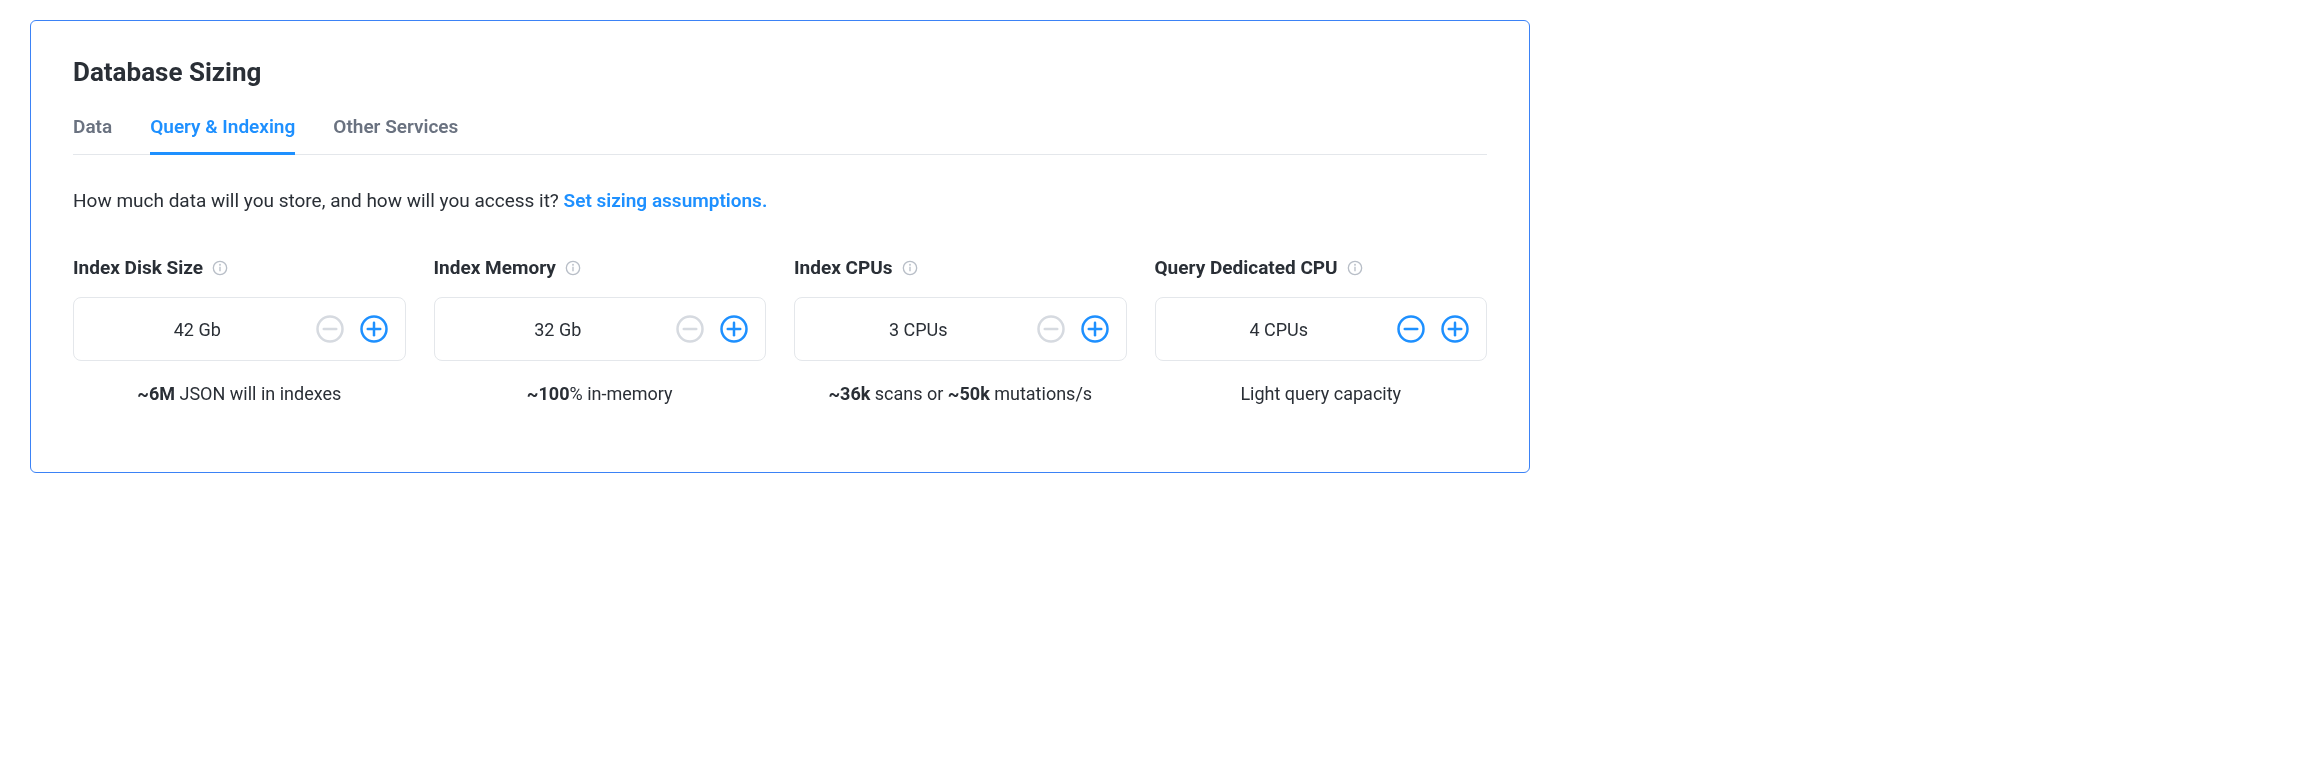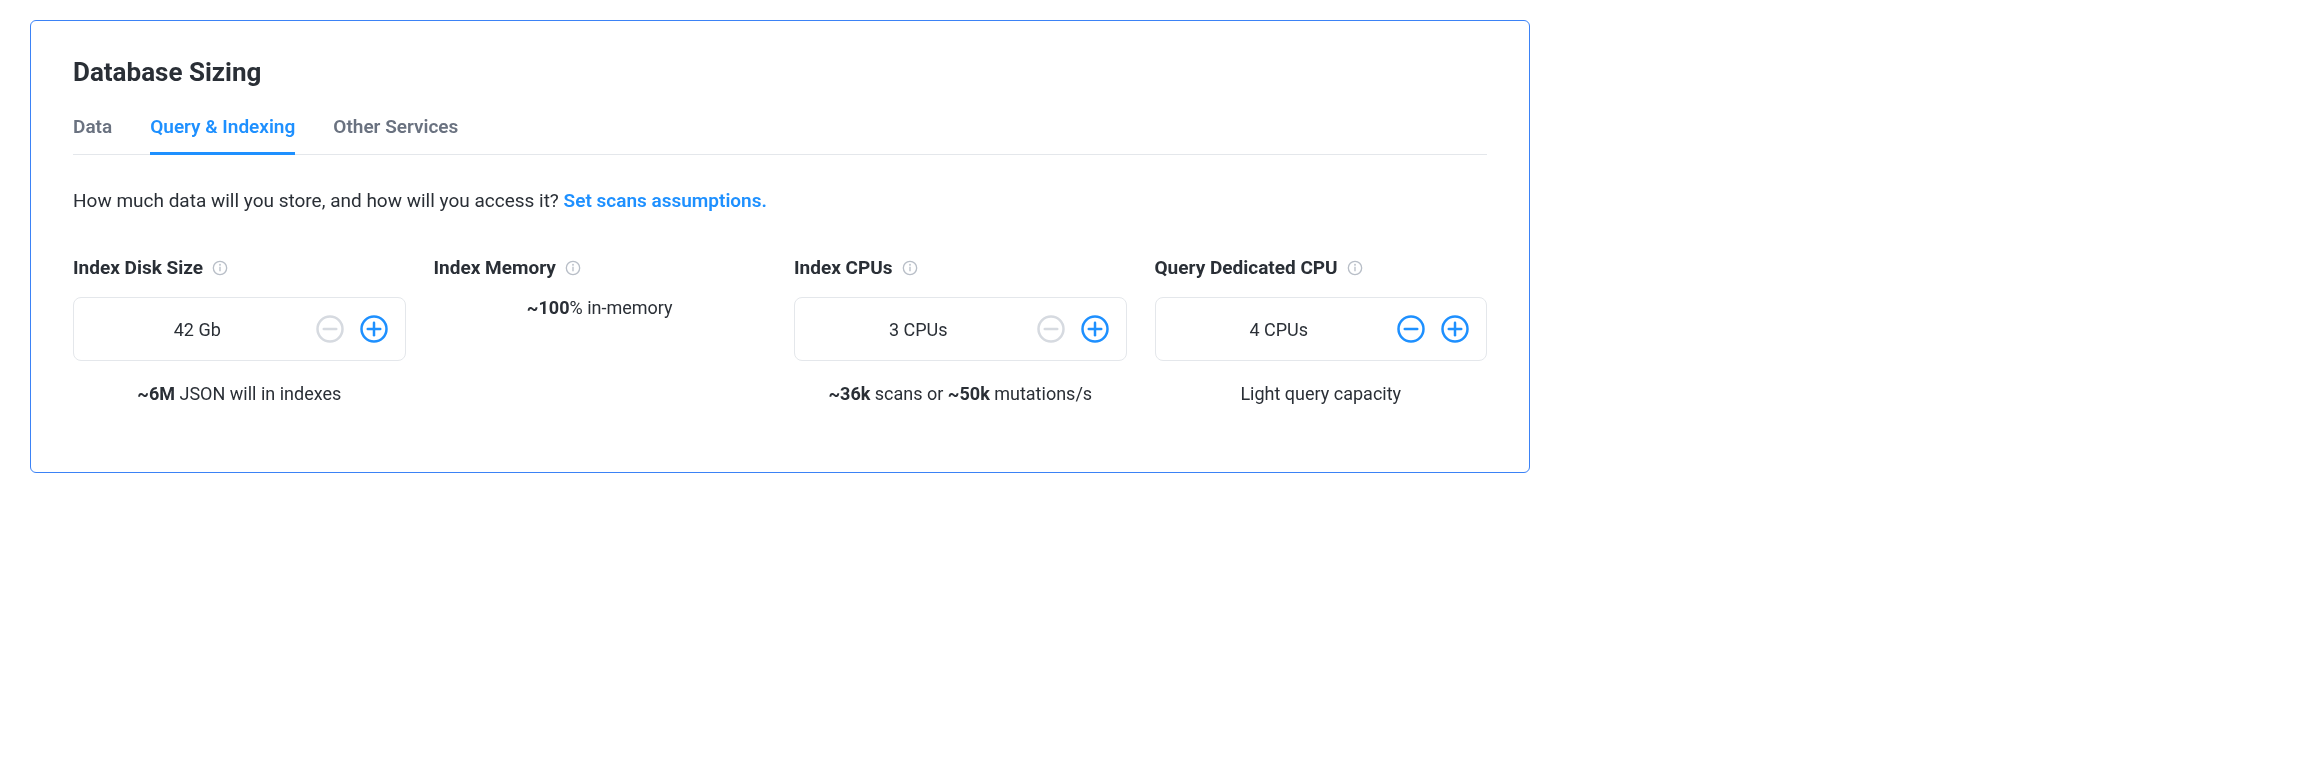--- a/index.html
+++ b/index.html
@@ -117,21 +117,21 @@
 
   <h2 class="card-title">Database Sizing</h2>
 
   <div class="tabs" id="tabs">
       <div class="tab">Data</div>
       <div class="tab active">Query &amp; Indexing</div>
       <div class="tab">Other Services</div>
     </div>
 
   <div class="prompt-row">
-    <span>How much data will you store, and how will you access it? </span><span class="link">Set scans assumptions.</span>
+    <span>How much data will you store, and how will you access it? </span><span class="link">Set sizing assumptions.</span>
   </div>
 
   <div class="metrics" id="metrics">
       <div class="metric">
         <div class="metric-label-row">
           <span class="metric-label">Index Disk Size</span>
           <span class="info-icon">
             <svg width="16" height="16" viewBox="0 0 24 24" fill="none" stroke="currentColor" stroke-width="2">
               <circle cx="12" cy="12" r="10"></circle>
               <line x1="12" y1="10" x2="12" y2="17"></line>
@@ -161,20 +161,36 @@
         <div class="metric-label-row">
           <span class="metric-label">Index Memory</span>
           <span class="info-icon">
             <svg width="16" height="16" viewBox="0 0 24 24" fill="none" stroke="currentColor" stroke-width="2">
               <circle cx="12" cy="12" r="10"></circle>
               <line x1="12" y1="10" x2="12" y2="17"></line>
               <circle cx="12" cy="7" r="0.5" fill="currentColor"></circle>
             </svg>
           </span>
         </div>
+        <div class="stepper">
+          <span class="stepper-value">32 Gb</span>
+          <span class="icon-btn">
+            <svg width="30" height="30" viewBox="0 0 24 24" fill="none" stroke="#d6dae0" stroke-width="2" stroke-linecap="round">
+              <circle cx="12" cy="12" r="10"></circle>
+              <line x1="7" y1="12" x2="17" y2="12"></line>
+            </svg>
+          </span>
+          <span class="icon-btn">
+            <svg width="30" height="30" viewBox="0 0 24 24" fill="none" stroke="#1e90ff" stroke-width="2" stroke-linecap="round">
+              <circle cx="12" cy="12" r="10"></circle>
+              <line x1="12" y1="7" x2="12" y2="17"></line>
+              <line x1="7" y1="12" x2="17" y2="12"></line>
+            </svg>
+          </span>
+        </div>
         <div class="metric-note"><b>~100</b><span>% in-memory</span></div>
       </div>
       <div class="metric">
         <div class="metric-label-row">
           <span class="metric-label">Index CPUs</span>
           <span class="info-icon">
             <svg width="16" height="16" viewBox="0 0 24 24" fill="none" stroke="currentColor" stroke-width="2">
               <circle cx="12" cy="12" r="10"></circle>
               <line x1="12" y1="10" x2="12" y2="17"></line>
               <circle cx="12" cy="7" r="0.5" fill="currentColor"></circle>

